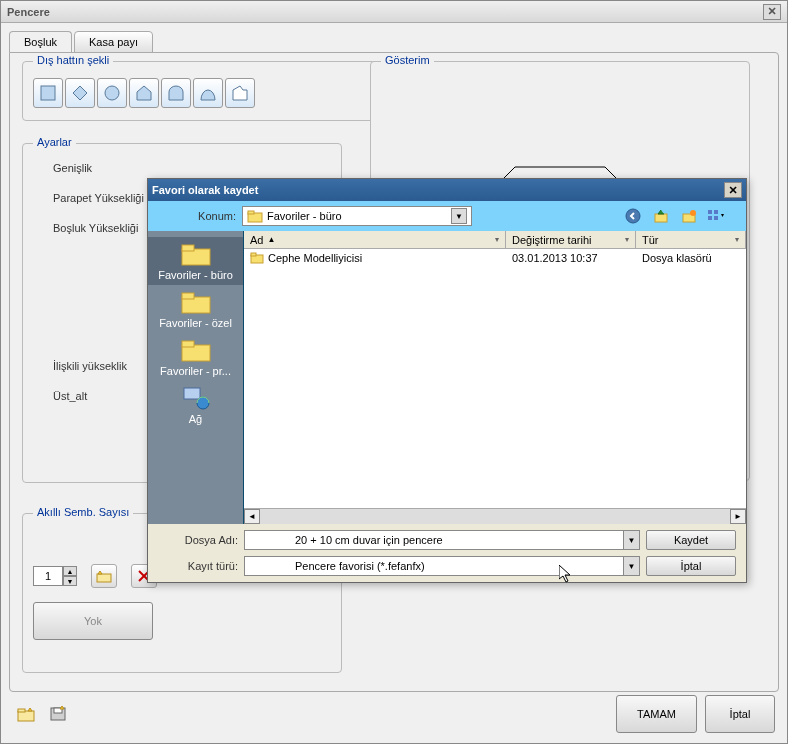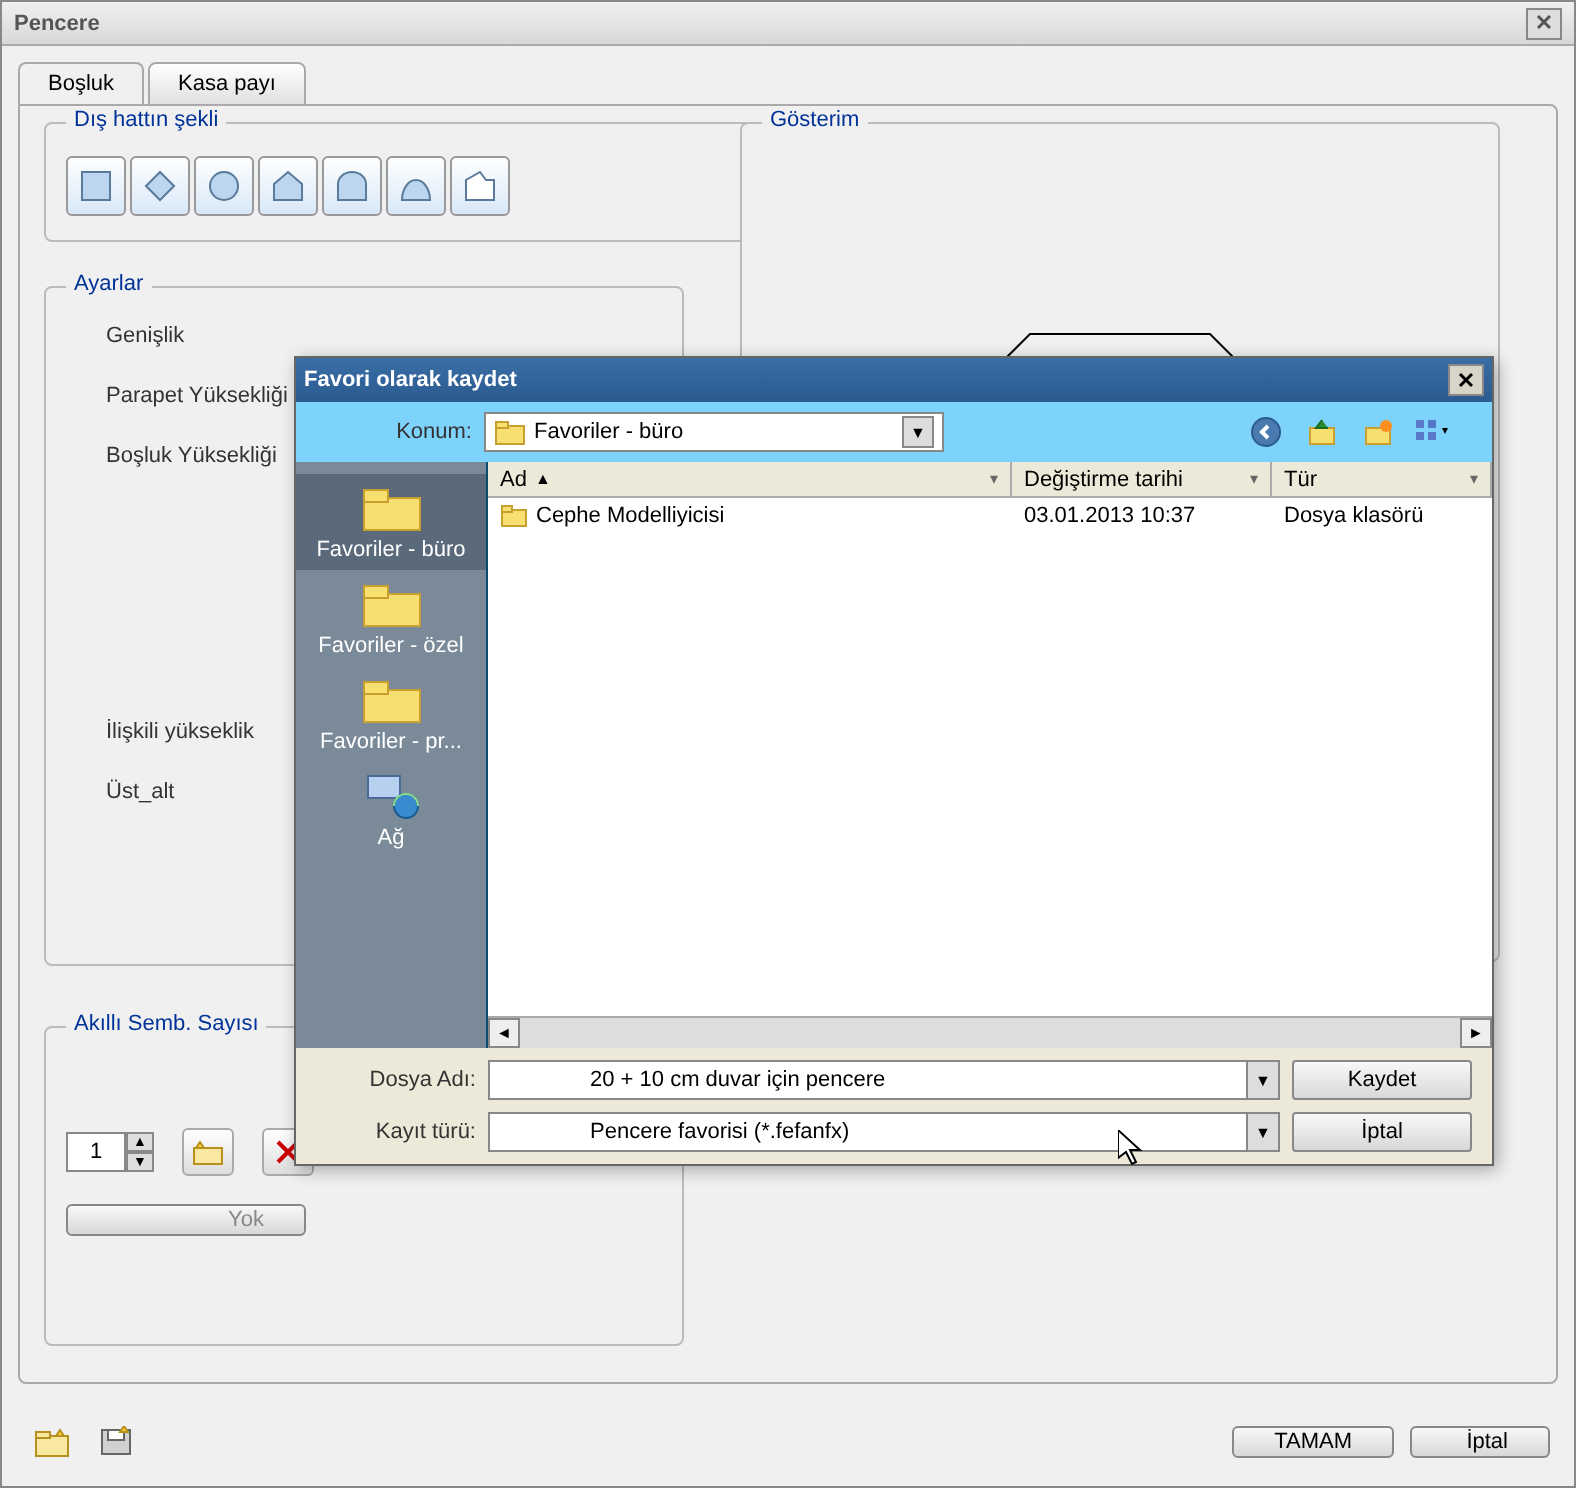--- a/index.html
+++ b/index.html
@@ -23,21 +23,21 @@
 .gosterim-box { left: 360px; top: 8px; width: 380px; height: 420px; }
 .ayarlar-box { left: 12px; top: 90px; width: 320px; height: 340px; }
 .akilli-box { left: 12px; top: 460px; width: 320px; height: 160px; }
 
 .shape-btns { display: flex; gap: 2px; margin-top: 6px; }
 .shape-btn { width: 30px; height: 30px; border: 1px solid #999; background: linear-gradient(#fff, #d8e8f8); border-radius: 3px; display: flex; align-items: center; justify-content: center; cursor: pointer; }
 
 .ayar-row { margin: 8px 0 18px 20px; color: #333; }
 
 .bottom-bar { position: absolute; bottom: 10px; left: 12px; right: 12px; display: flex; justify-content: space-between; align-items: center; }
-.btn { padding: 1px 20px; border: 1px solid #888; background: linear-gradient(#f8f8f8, #d8d8d8); border-radius: 3px; cursor: pointer; min-width: 70px; text-align: right; }
+.btn { padding: 12px 20px; border: 1px solid #888; background: linear-gradient(#f8f8f8, #d8d8d8); border-radius: 3px; cursor: pointer; min-width: 70px; text-align: center; }
 
 .spinner { display: inline-flex; align-items: center; }
 .spinner input { width: 30px; height: 20px; border: 1px solid #888; text-align: center; }
 .spinner-btns { display: flex; flex-direction: column; }
 .spinner-btns button { width: 14px; height: 10px; font-size: 7px; border: 1px solid #888; background: #ddd; padding: 0; line-height: 7px; cursor: pointer; }
 
 .iconbtn { width: 26px; height: 24px; border: 1px solid #aaa; background: linear-gradient(#fff,#ddd); border-radius: 3px; display: inline-flex; align-items: center; justify-content: center; cursor: pointer; }
 
 
 .dialog { position: absolute; left: 147px; top: 178px; width: 600px; height: 405px; background: #7dd3fc; border: 1px solid #666; box-shadow: 2px 2px 8px rgba(0,0,0,.3); z-index: 100; }

